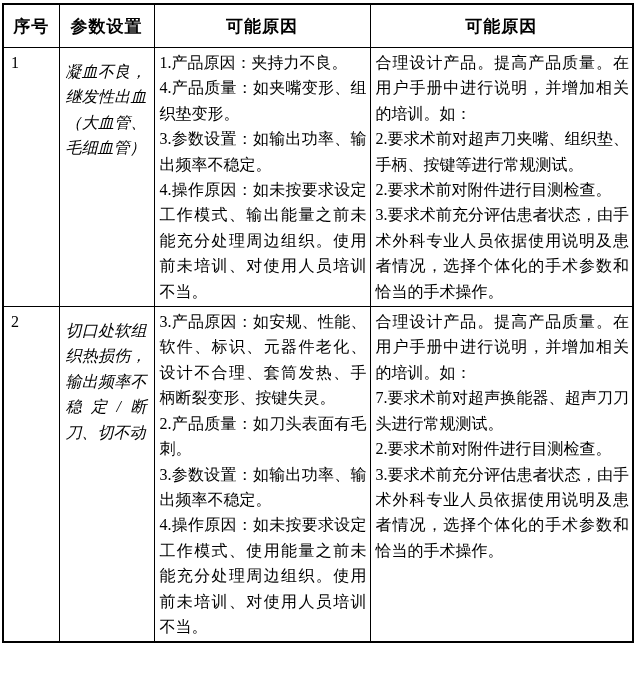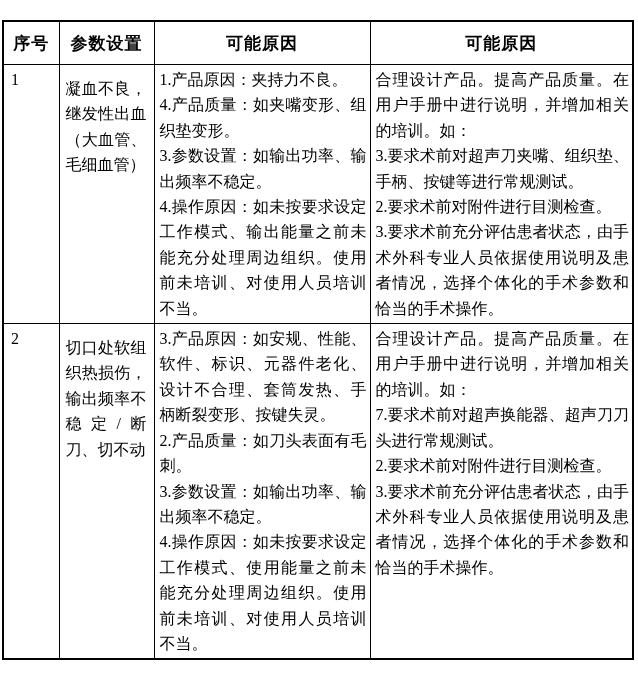--- a/index.html
+++ b/index.html
@@ -12,21 +12,21 @@
     background: #ffffff;
     color: #000000;
     font-family: "Liberation Serif", "DejaVu Serif", serif;
     overflow: hidden;
   }
   table.risk-table {
     border-collapse: collapse;
     table-layout: fixed;
     width: 630px;
     height: 607px;
-    margin: 20px 0 0 2px;
+    margin: 3px 0 0 2px;
     border: 2px solid #000000;
   }
   th, td {
     border: 1px solid #000000;
     vertical-align: top;
     overflow: hidden;
   }
   th {
     font-size: 17px;
     font-weight: bold;
@@ -45,20 +45,21 @@
     padding-left: 7px;
     text-align: left;
   }
   td p {
     margin: 0;
     text-align: justify;
     line-break: strict;
   }
   td.col-risk {
     padding: 11px 7px 2px 6px;
+    font-style: italic;
   }
   td.col-risk p {
     text-justify: inter-character;
   }
   td.col-causes p,
   td.col-controls p {
     text-justify: inter-character;
   }
 </style>
 </head>
@@ -86,21 +87,21 @@
           <p>凝血不良，继发性出血（大血管、毛细血管）</p>
         </td>
     <td class="col-causes">
           <p>1.产品原因：夹持力不良。</p>
           <p>4.产品质量：如夹嘴变形、组织垫变形。</p>
           <p>3.参数设置：如输出功率、输出频率不稳定。</p>
           <p>4.操作原因：如未按要求设定工作模式、输出能量之前未能充分处理周边组织。使用前未培训、对使用人员培训不当。</p>
         </td>
     <td class="col-controls">
           <p>合理设计产品。提高产品质量。在用户手册中进行说明，并增加相关的培训。如：</p>
-          <p>3.要求术前对超声刀夹嘴、组织垫、手柄、按键等进行常规测试。</p>
+          <p>2.要求术前对超声刀夹嘴、组织垫、手柄、按键等进行常规测试。</p>
           <p>2.要求术前对附件进行目测检查。</p>
           <p>3.要求术前充分评估患者状态，由手术外科专业人员依据使用说明及患者情况，选择个体化的手术参数和恰当的手术操作。</p>
         </td>
   </tr>
 
   <tr>
     <td class="col-no">2</td>
     <td class="col-risk">
           <p>切口处软组织热损伤，输出频率不稳定/断刀、切不动</p>
         </td>

